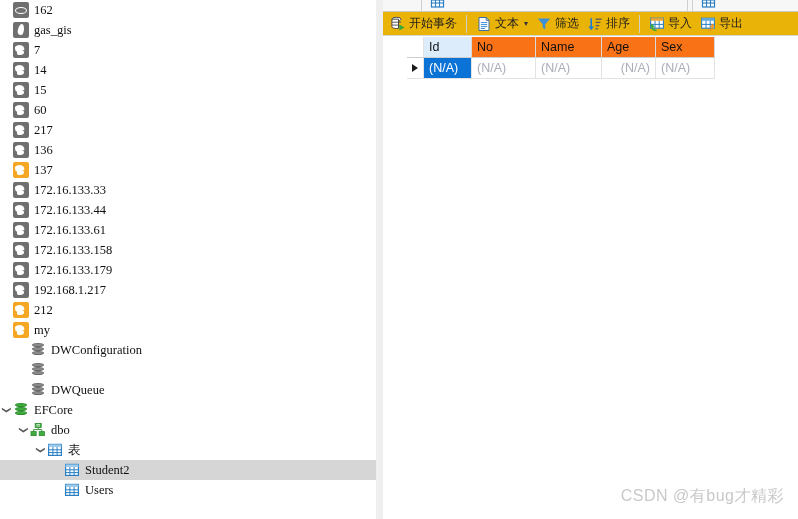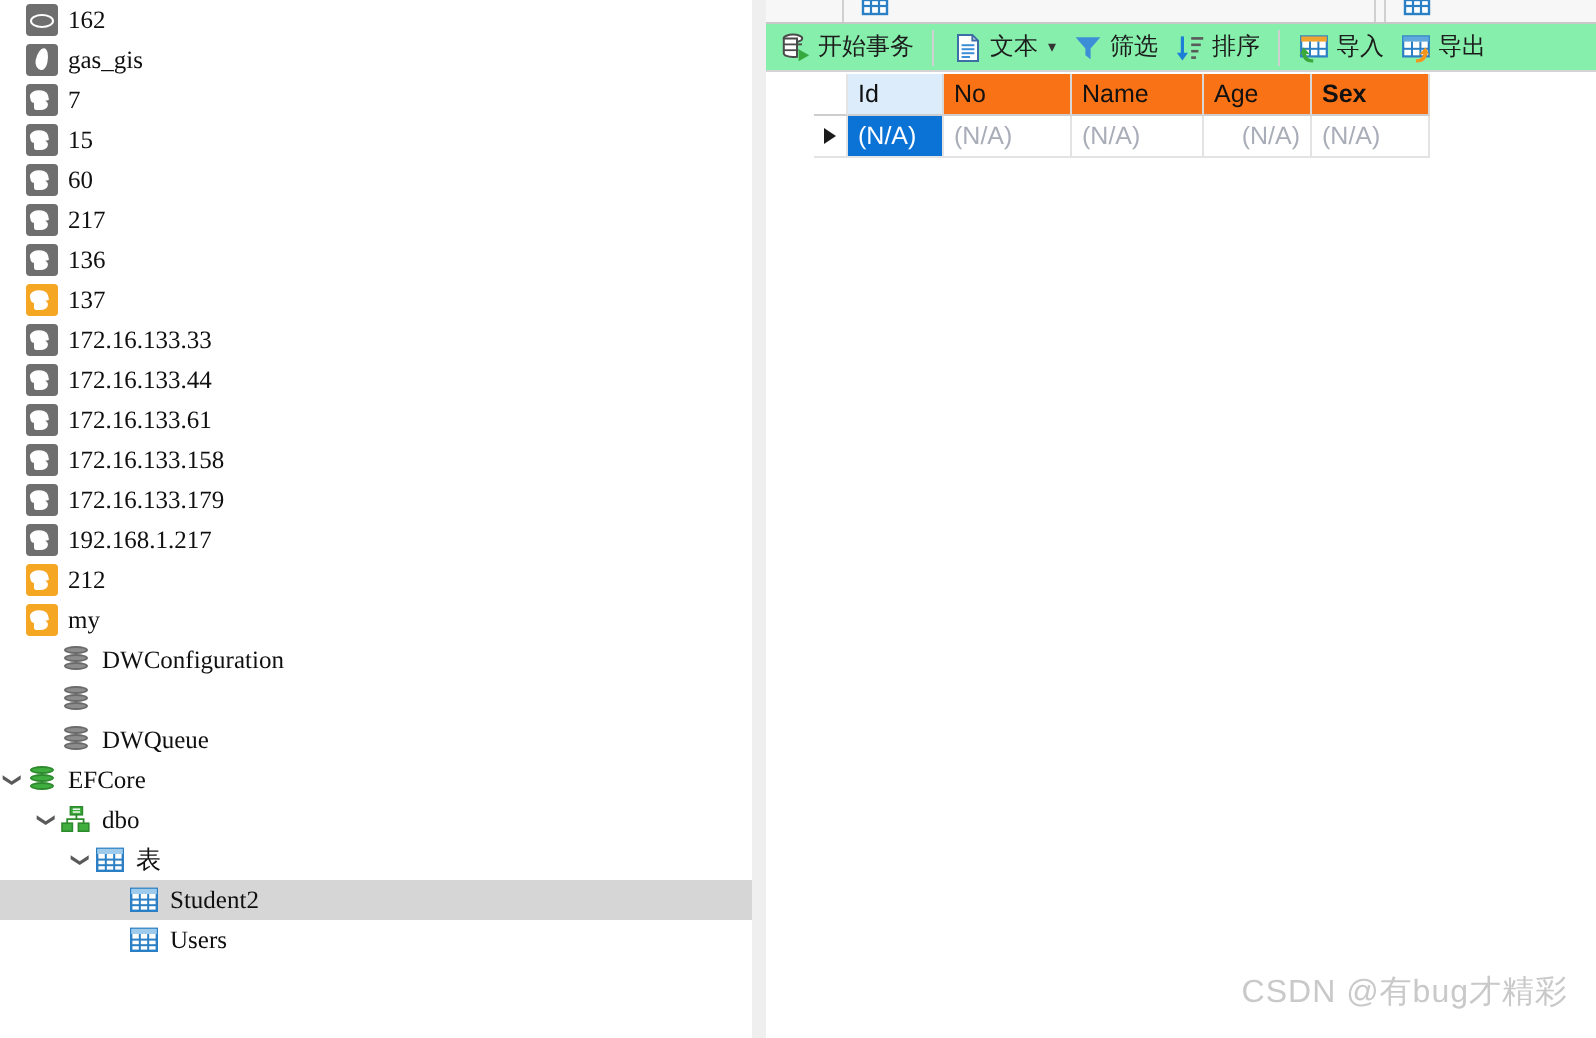--- a/index.html
+++ b/index.html
@@ -186,21 +186,21 @@
     top: -6px;
     width: 15px;
     height: 15px;
   }
 
   #toolbar {
     position: absolute;
     left: 0; top: 12px;
     width: 415px;
     height: 24px;
-    background: #86efac;
+    background: #eab308;
     border-bottom: 1px solid #d4d4d4;
     display: flex;
     align-items: center;
     padding-left: 3px;
     box-sizing: border-box;
   }
   .tb-btn {
     display: flex;
     align-items: center;
     height: 22px;
@@ -307,20 +307,21 @@
 </head>
 <body>
 
 <div id="app">
 
   <div id="left-panel">
     <div id="tree-container">
         <div class="tree-row"><span style="display:inline-block;width:0px"></span><span class="tw"></span><span class="tree-icon ic-oval"></span><span class="tree-label">162</span></div>
         <div class="tree-row"><span style="display:inline-block;width:0px"></span><span class="tw"></span><span class="tree-icon ic-feather"></span><span class="tree-label">gas_gis</span></div>
         <div class="tree-row"><span style="display:inline-block;width:0px"></span><span class="tw"></span><span class="tree-icon ic-mysql"></span><span class="tree-label">7</span></div>
+        <div class="tree-row"><span style="display:inline-block;width:0px"></span><span class="tw"></span><span class="tree-icon ic-mysql"></span><span class="tree-label">14</span></div>
         <div class="tree-row"><span style="display:inline-block;width:0px"></span><span class="tw"></span><span class="tree-icon ic-mysql"></span><span class="tree-label">15</span></div>
         <div class="tree-row"><span style="display:inline-block;width:0px"></span><span class="tw"></span><span class="tree-icon ic-mysql"></span><span class="tree-label">60</span></div>
         <div class="tree-row"><span style="display:inline-block;width:0px"></span><span class="tw"></span><span class="tree-icon ic-mysql"></span><span class="tree-label">217</span></div>
         <div class="tree-row"><span style="display:inline-block;width:0px"></span><span class="tw"></span><span class="tree-icon ic-mysql"></span><span class="tree-label">136</span></div>
         <div class="tree-row"><span style="display:inline-block;width:0px"></span><span class="tw"></span><span class="tree-icon ic-mysql on"></span><span class="tree-label">137</span></div>
         <div class="tree-row"><span style="display:inline-block;width:0px"></span><span class="tw"></span><span class="tree-icon ic-mysql"></span><span class="tree-label">172.16.133.33</span></div>
         <div class="tree-row"><span style="display:inline-block;width:0px"></span><span class="tw"></span><span class="tree-icon ic-mysql"></span><span class="tree-label">172.16.133.44</span></div>
         <div class="tree-row"><span style="display:inline-block;width:0px"></span><span class="tw"></span><span class="tree-icon ic-mysql"></span><span class="tree-label">172.16.133.61</span></div>
         <div class="tree-row"><span style="display:inline-block;width:0px"></span><span class="tw"></span><span class="tree-icon ic-mysql"></span><span class="tree-label">172.16.133.158</span></div>
         <div class="tree-row"><span style="display:inline-block;width:0px"></span><span class="tw"></span><span class="tree-icon ic-mysql"></span><span class="tree-label">172.16.133.179</span></div>
@@ -494,21 +495,21 @@
       </div>
     </div>
 
     <div id="grid">
       <div class="grid-head" id="grid-head">
         <div class="rowmark"></div>
       <div class="cell hl" style="flex: 0 0 48px; width: 48px;">Id</div>
           <div class="cell" style="flex: 0 0 64px; width: 64px;">No</div>
           <div class="cell" style="flex: 0 0 66px; width: 66px;">Name</div>
           <div class="cell" style="flex: 0 0 54px; width: 54px;">Age</div>
-          <div class="cell" style="flex: 0 0 59px; width: 59px; font-weight: bold;">Sex</div>
+          <div class="cell" style="flex: 0 0 59px; width: 59px;">Sex</div>
         </div>
       <div id="grid-body">
           <div class="grid-row">
             <div class="rowmark current"></div>
             <div class="cell sel" style="flex: 0 0 48px; width: 48px;">(N/A)</div>
             <div class="cell" style="flex: 0 0 64px; width: 64px;">(N/A)</div>
             <div class="cell" style="flex: 0 0 66px; width: 66px;">(N/A)</div>
             <div class="cell num" style="flex: 0 0 54px; width: 54px;">(N/A)</div>
             <div class="cell" style="flex: 0 0 59px; width: 59px;">(N/A)</div>
           </div>

